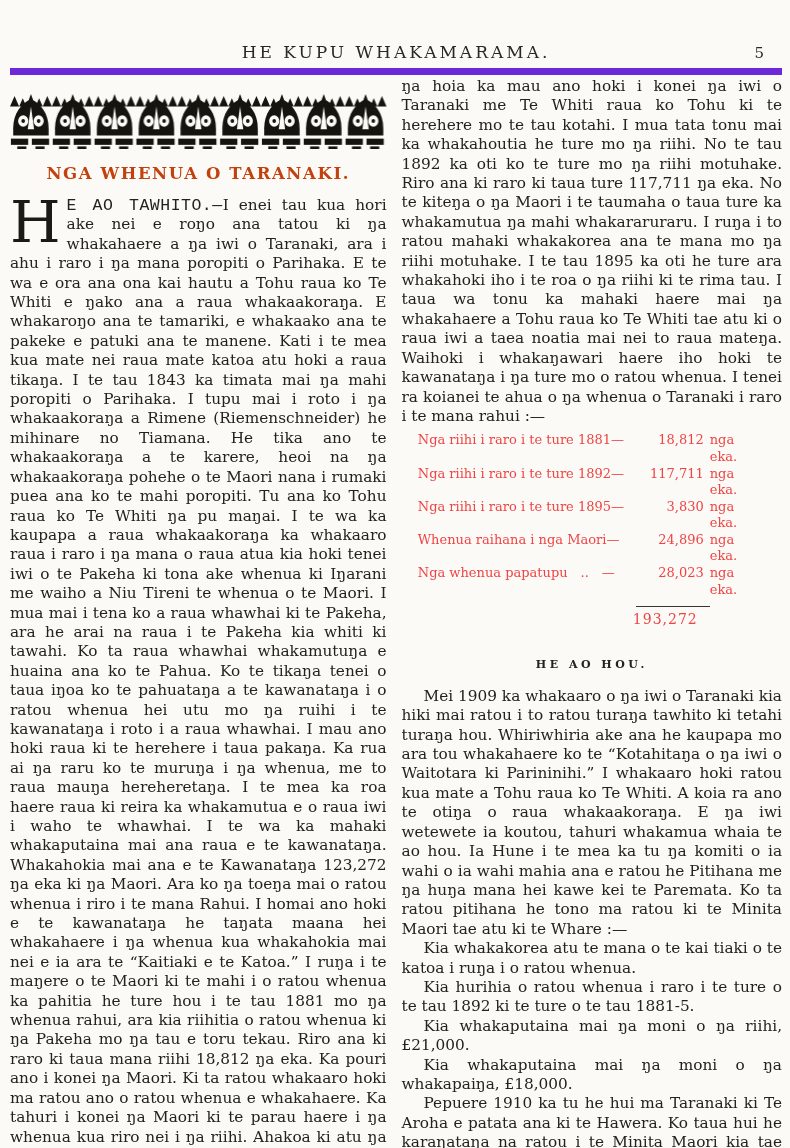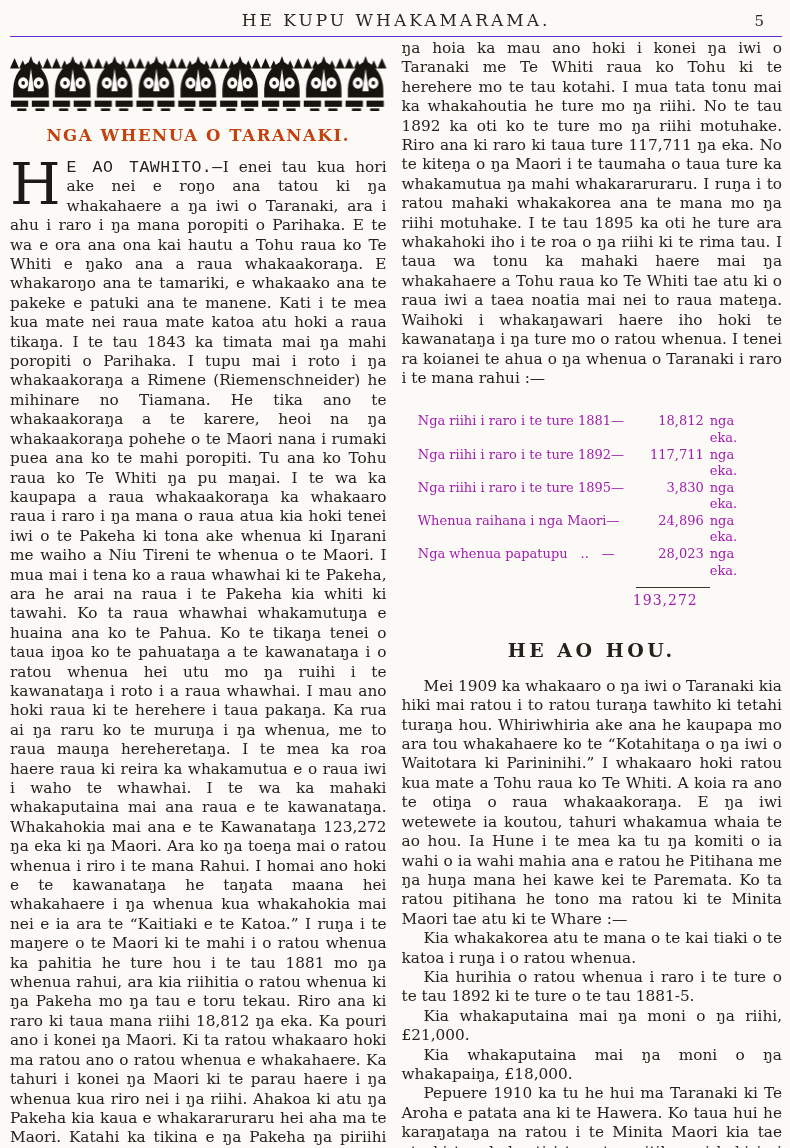--- a/index.html
+++ b/index.html
@@ -10,22 +10,23 @@
     font-family: "DejaVu Serif", "Liberation Serif", serif;
     overflow: hidden;
     position: relative;
   }
   .page { padding: 6px 8px 0 10px; }
 
   
   .running-head {
     position: relative;
     height: 30px;
-    border-bottom: 1px solid #6d28d9;
+    border-bottom: 7px solid #6d28d9;
     margin-bottom: 2px;
+    margin-top: 32px;
   }
   .running-title {
     position: absolute; left: 0; right: 0; top: 4px;
     text-align: center;
     font-size: 17px; letter-spacing: 3px;
     color: #2a2823;
   }
   .page-number {
     position: absolute; right: 18px; top: 6px;
     font-size: 15px; color: #2a2823;
@@ -44,21 +45,21 @@
   .article-heading {
     text-align: center;
     font-weight: bold;
     font-size: 16.5px;
     letter-spacing: 1.6px;
     margin: 15px 0 13px 0;
     color: #c2410c;
   }
   .section-heading {
     text-align: center;
-    font-size: 19px;
+    font-size: 11px;
     letter-spacing: 3.5px;
     margin: 30px 0 16px 0;
     color: #24221d;
   }
 
   
   .body-text {
     font-size: 15.3px;
     line-height: 19.4px;
     text-align: justify;
@@ -71,24 +72,24 @@
     font-size: 58px;
     line-height: 48px;
     padding: 2px 6px 0 0;
     color: #1c1a16;
   }
   .lede-caps { font-size: 16.5px; letter-spacing: 0.5px; font-family: Liberation Mono, monospace; }
 
   
   .land-table {
     width: 348px;
-    margin: 25px auto 0 auto;
+    margin: 6px auto 0 auto;
     font-size: 13px;
     line-height: 16.6px;
-    color: #a21caf;
+    color: #ef4444;
   }
   .land-row { display: grid; grid-template-columns: 1fr 56px 56px; column-gap: 6px; }
   .land-label { text-align: left; white-space: nowrap; }
   .land-value { text-align: right; }
   .land-unit { text-align: left; }
   .total-rule {
     border-top: 1.4px solid #39362f;
     width: 74px;
     margin: 8px 56px 4px auto;
   }

